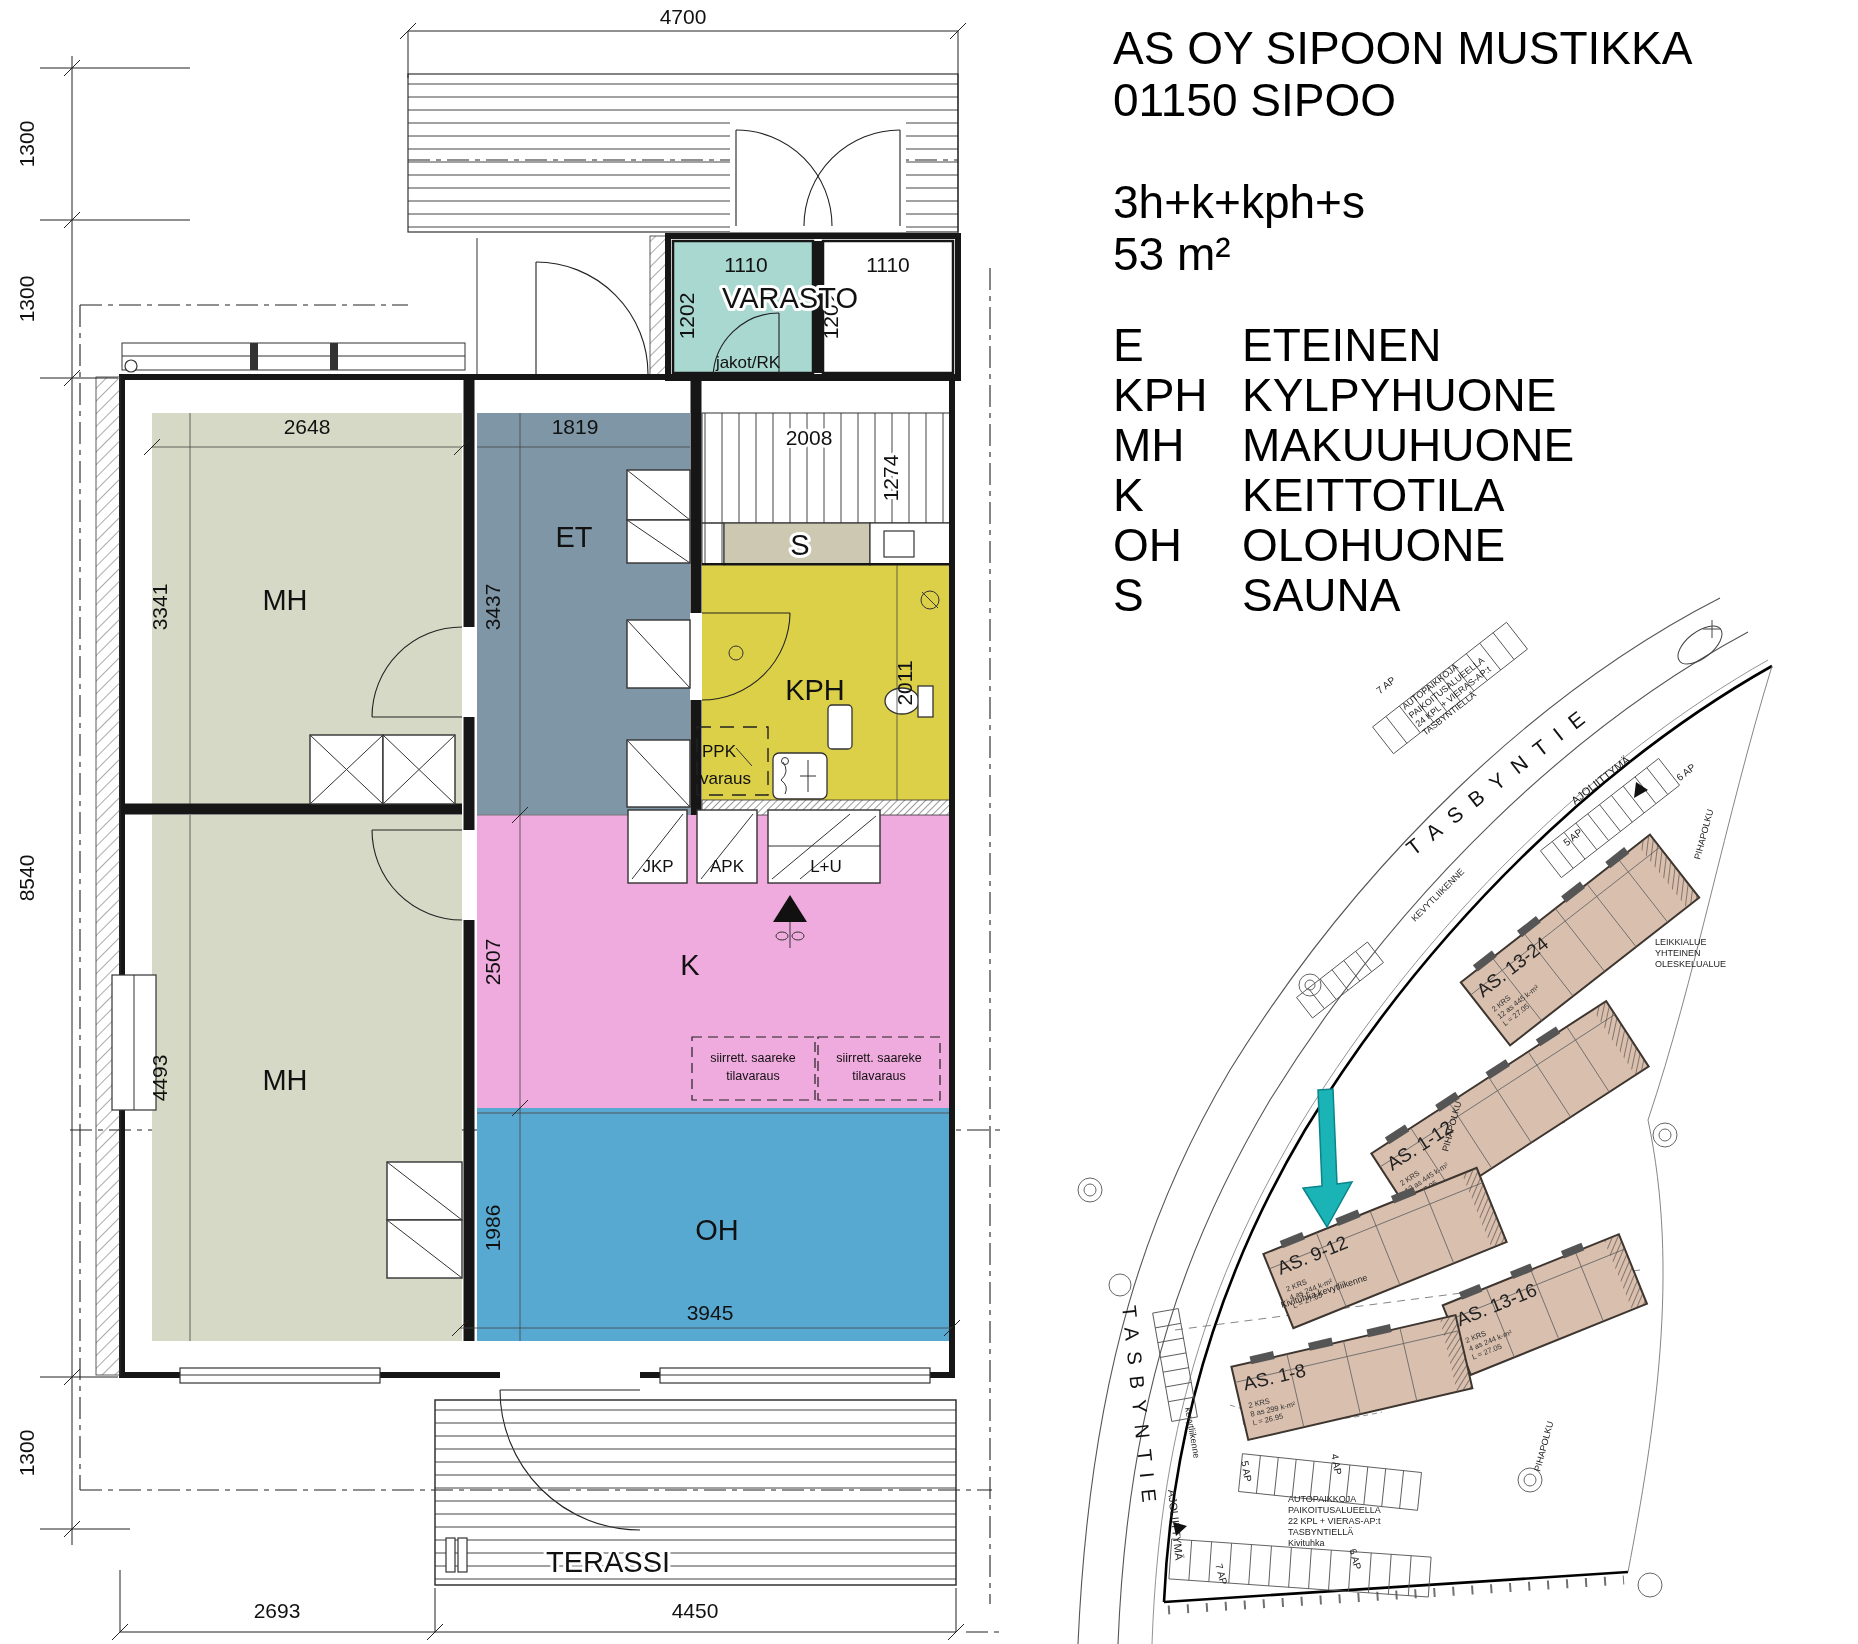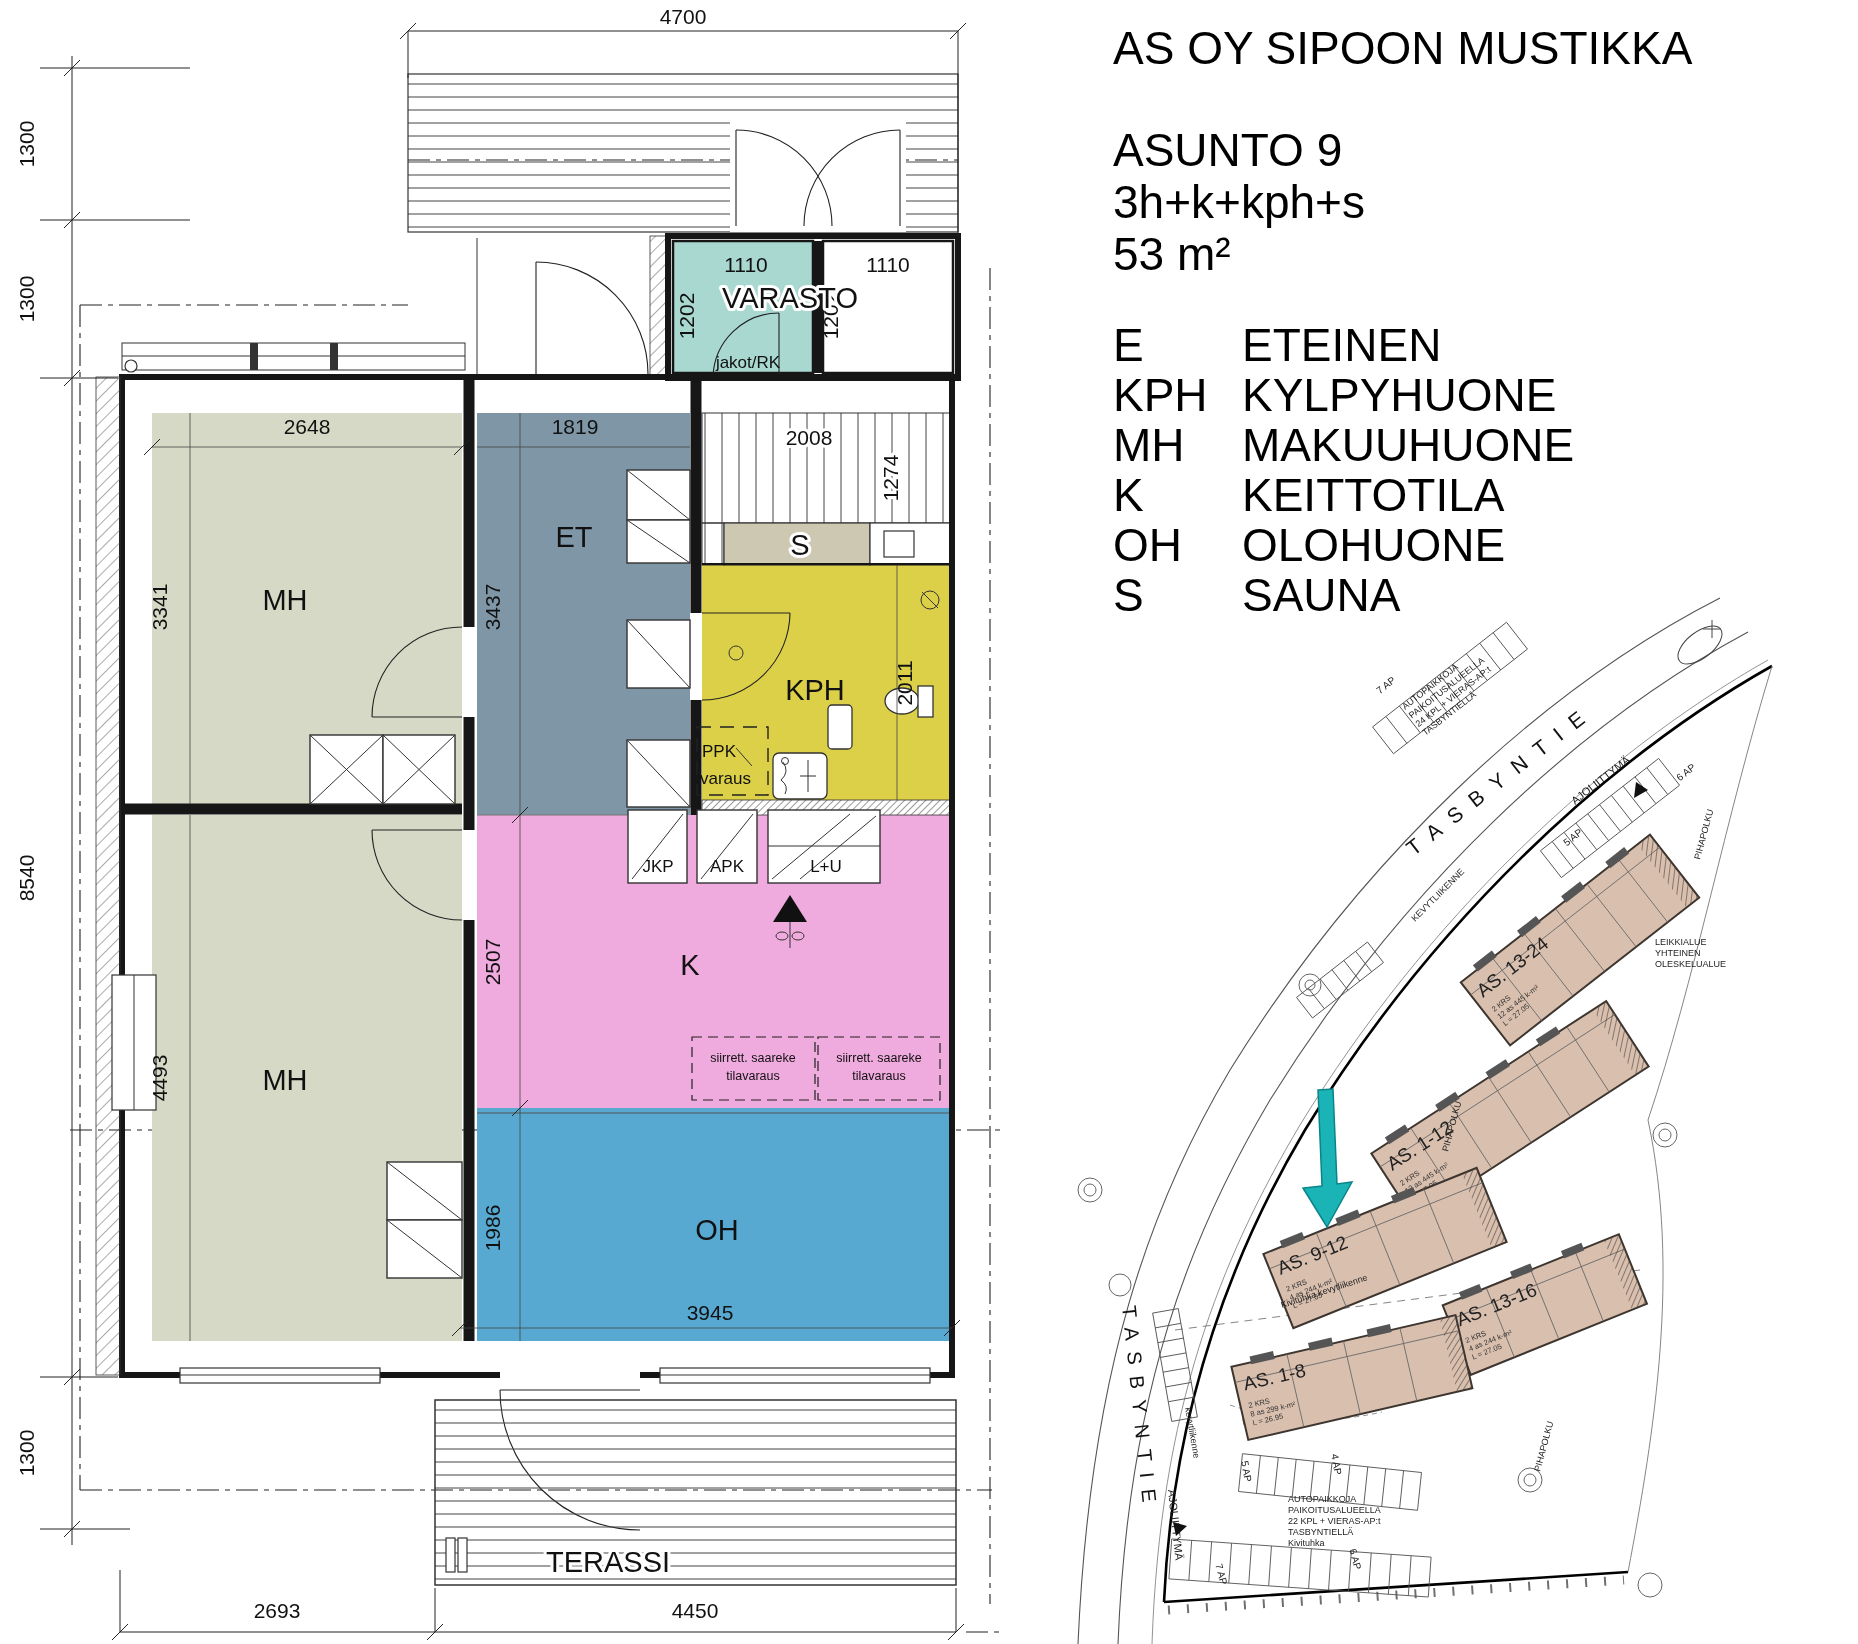--- a/index.html
+++ b/index.html
@@ -306,22 +306,22 @@
     <line class="dim" x1="435" y1="1632" x2="435" y2="1588"></line>
     <line class="dim" x1="956" y1="1632" x2="956" y2="1588"></line>
     <line class="dash" x1="966" y1="1632" x2="1045" y2="1632"></line>
     <text class="t-dim" x="277" y="1618">2693</text>
     <text class="t-dim" x="695" y="1618">4450</text>
   </g>
 </svg>
 
 <div class="infoblock">
   <div>AS OY SIPOON MUSTIKKA</div>
+  <div>01150 SIPOO</div>
   <div class="gapA"></div>
-  <div>ASUNTO 9</div>
   <div>3h+k+kph+s</div>
   <div>53 m²</div>
   <div class="gapB"></div>
   <div class="lrow">
         <span class="ab">E</span>
         <span>ETEINEN</span>
       </div>
   <div class="lrow">
         <span class="ab">KPH</span>
         <span>KYLPYHUONE</span>

